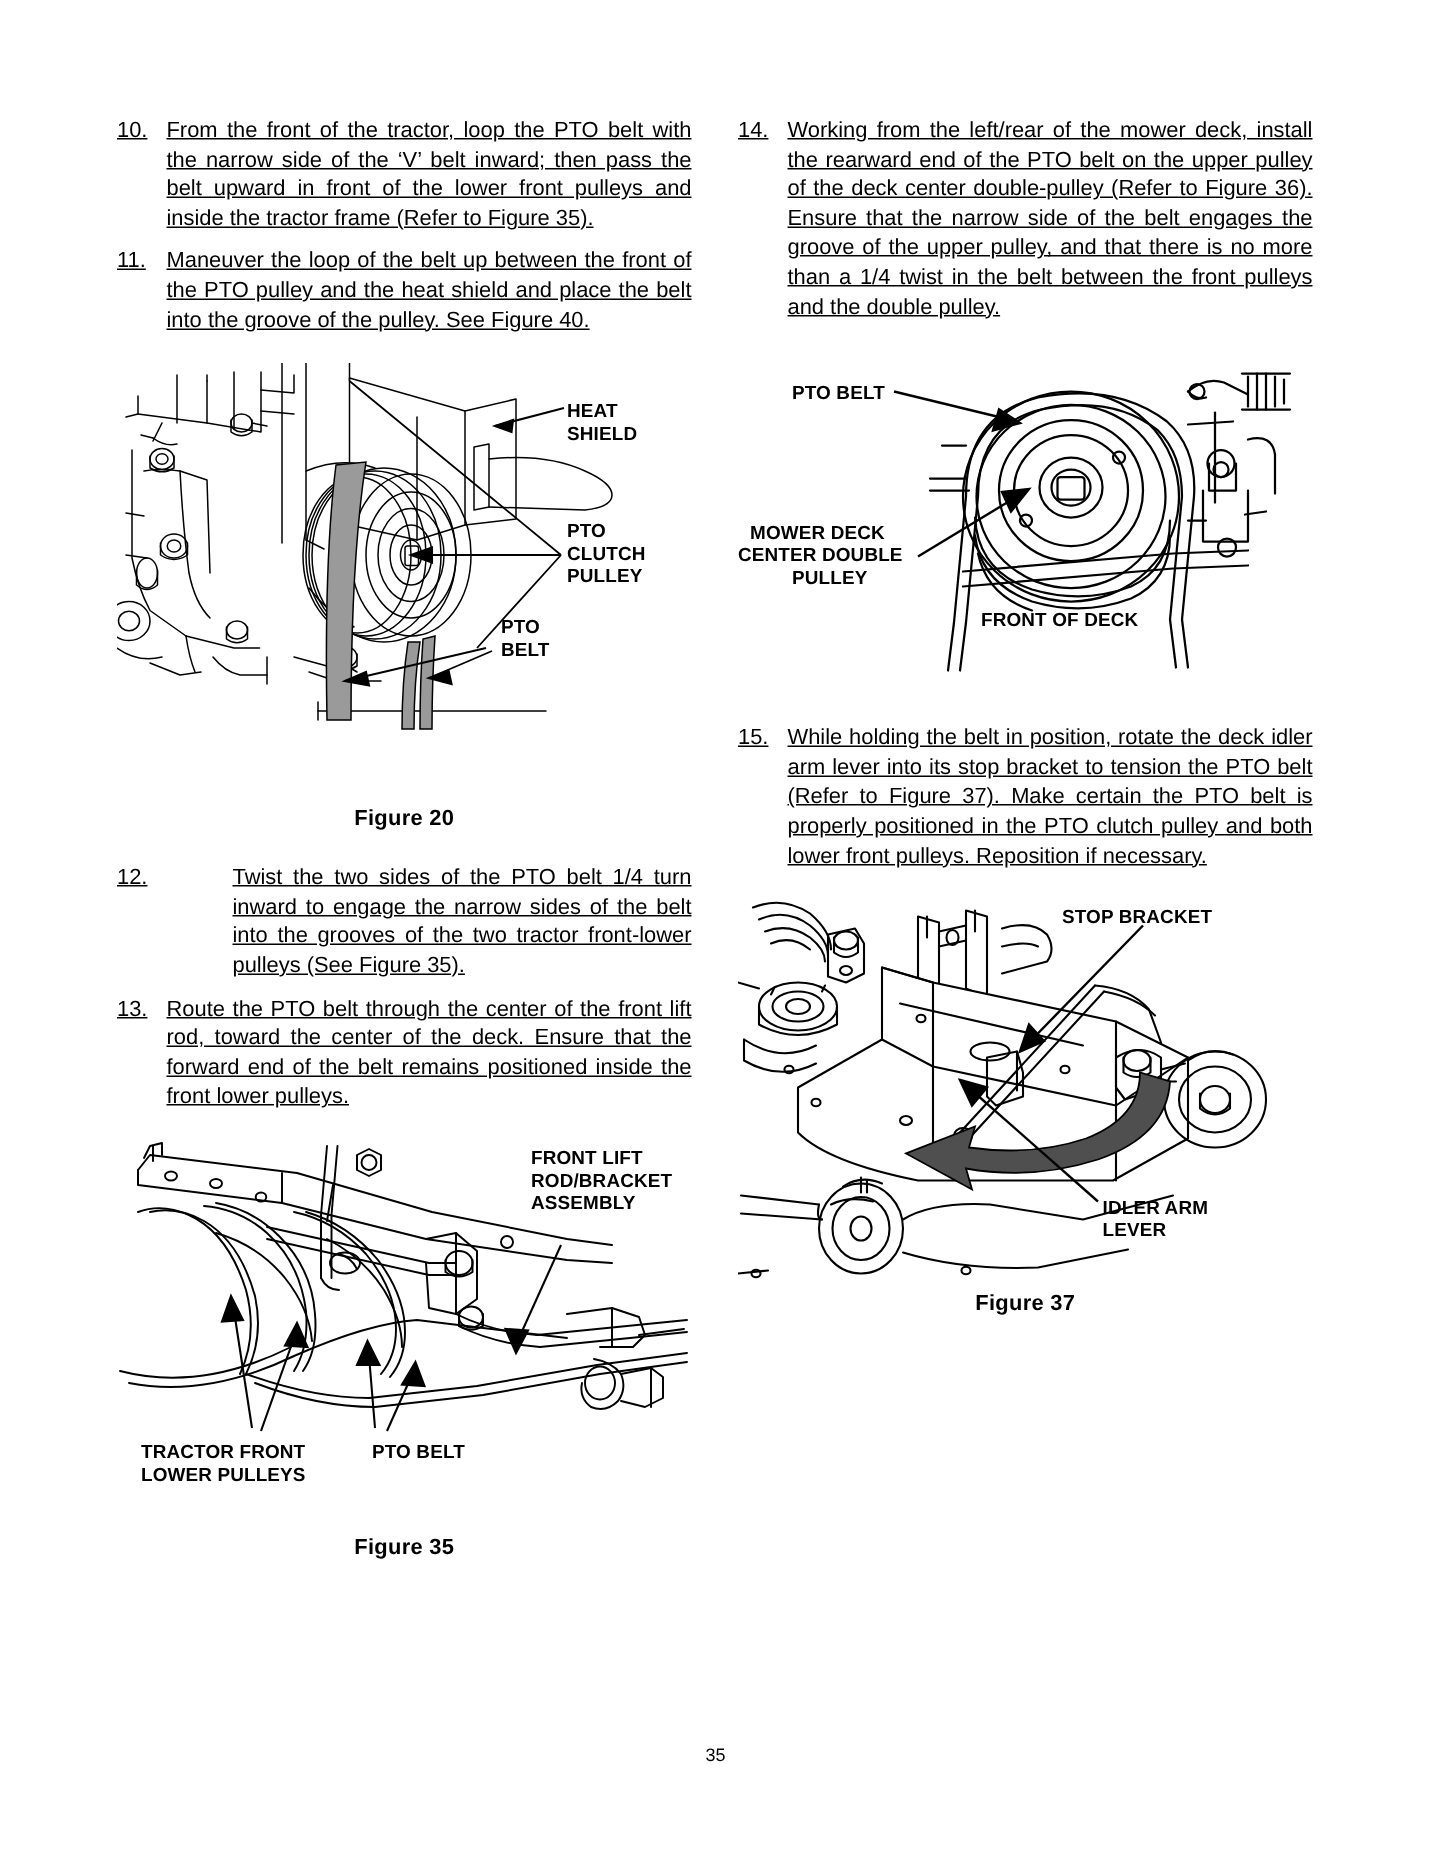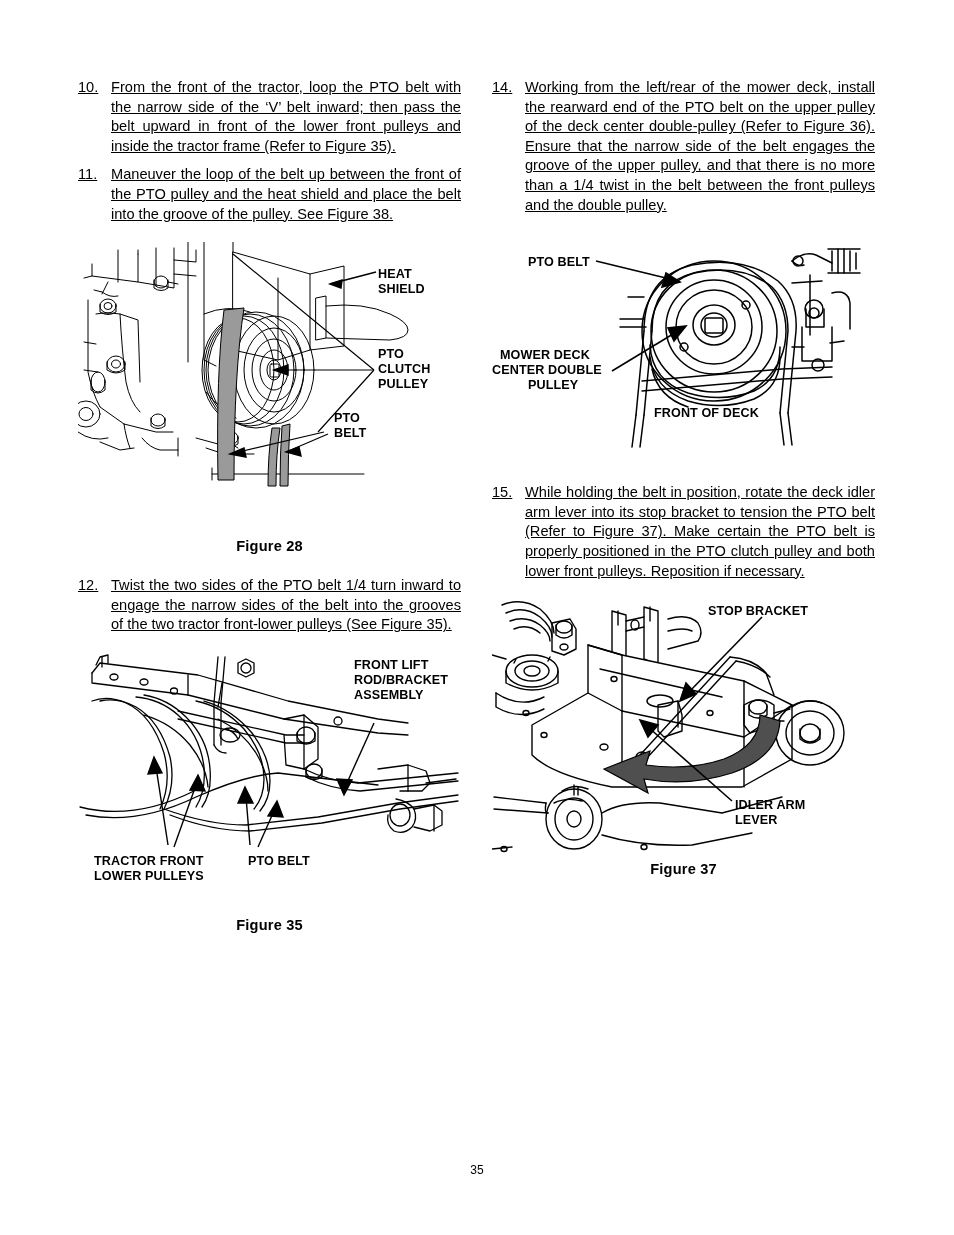--- a/index.html
+++ b/index.html
@@ -71,21 +71,21 @@
 
   <div class="col col-left">
 
     <div class="step">
       <div class="step-num">10.</div>
       <div class="step-txt">From the front of the tractor, loop the PTO belt with the narrow side of the ‘V’ belt inward; then pass the belt upward in front of the lower front pulleys and inside the tractor frame (Refer to Figure 35).</div>
     </div>
 
     <div class="step">
       <div class="step-num">11.</div>
-      <div class="step-txt">Maneuver the loop of the belt up between the front of the PTO pulley and the heat shield and place the belt into the groove of the pulley. See Figure 38.</div>
+      <div class="step-txt">Maneuver the loop of the belt up between the front of the PTO pulley and the heat shield and place the belt into the groove of the pulley. See Figure 40.</div>
     </div>
 
     <div class="fig" style="margin-top:18px;">
       <svg width="383" height="290" viewBox="0 0 383 290">
         <g fill="none" stroke="#000" stroke-width="1" stroke-linejoin="round" stroke-linecap="round">
 
           <path d="M14 22 L14 34 L60 40 L60 12"></path>
           <path d="M14 34 L6 36"></path>
           <path d="M60 12 L60 8"></path>
           <path d="M40 8 L40 40"></path>
@@ -185,28 +185,32 @@
         <g class="lbl">
           <text x="300" y="36">HEAT</text>
           <text x="300" y="51">SHIELD</text>
           <text x="300" y="116">PTO</text>
           <text x="300" y="131">CLUTCH</text>
           <text x="300" y="146">PULLEY</text>
           <text x="256" y="180">PTO</text>
           <text x="256" y="195">BELT</text>
         </g>
       </svg>
-      <div class="fig-cap" style="margin-top:6px;">Figure 28</div>
-    </div>
-
-    <div class="step" style="margin-top:22px;">
+      <div class="fig-cap" style="margin-top:6px;">Figure 20</div>
+    </div>
+
+    <div class="step" style="margin-top:22px;gap:44px;">
       <div class="step-num">12.</div>
       <div class="step-txt">Twist the two sides of the PTO belt 1/4 turn inward to engage the narrow sides of the belt into the grooves of the two tractor front-lower pulleys (See Figure 35).</div>
     </div>
 
+    <div class="step">
+      <div class="step-num">13.</div>
+      <div class="step-txt">Route the PTO belt through the center of the front lift rod, toward the center of the deck. Ensure that the forward end of the belt remains positioned inside the front lower pulleys.</div>
+    </div>
 
     <div class="fig" style="margin-top:14px;">
       <svg width="383" height="250" viewBox="0 0 383 250">
         <g fill="none" stroke="#000" stroke-width="1.3" stroke-linejoin="round" stroke-linecap="round">
 
           <path d="M18 16 L22 8 L30 6 L30 14"></path>
           <path d="M24 8 L24 18"></path>
           <path d="M14 24 L22 14 L120 26 L210 52 L300 70 L330 74"></path>
           <path d="M14 24 L14 34 L110 46 L206 70 L300 84 L330 86"></path>
           <path d="M110 26 L110 46"></path>

